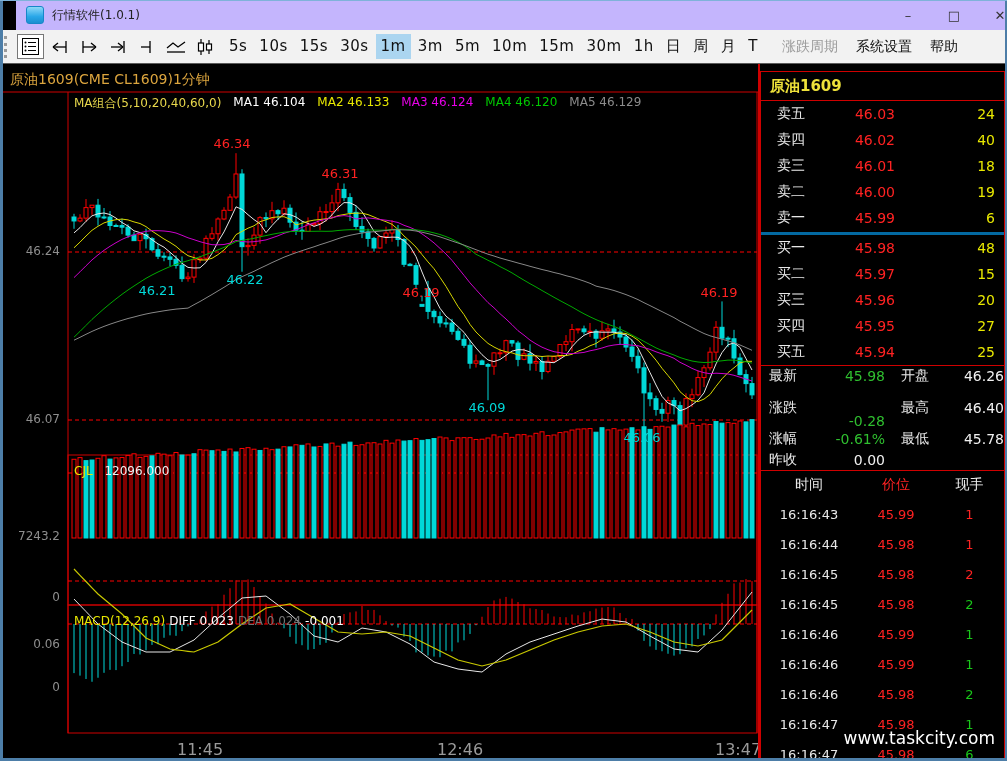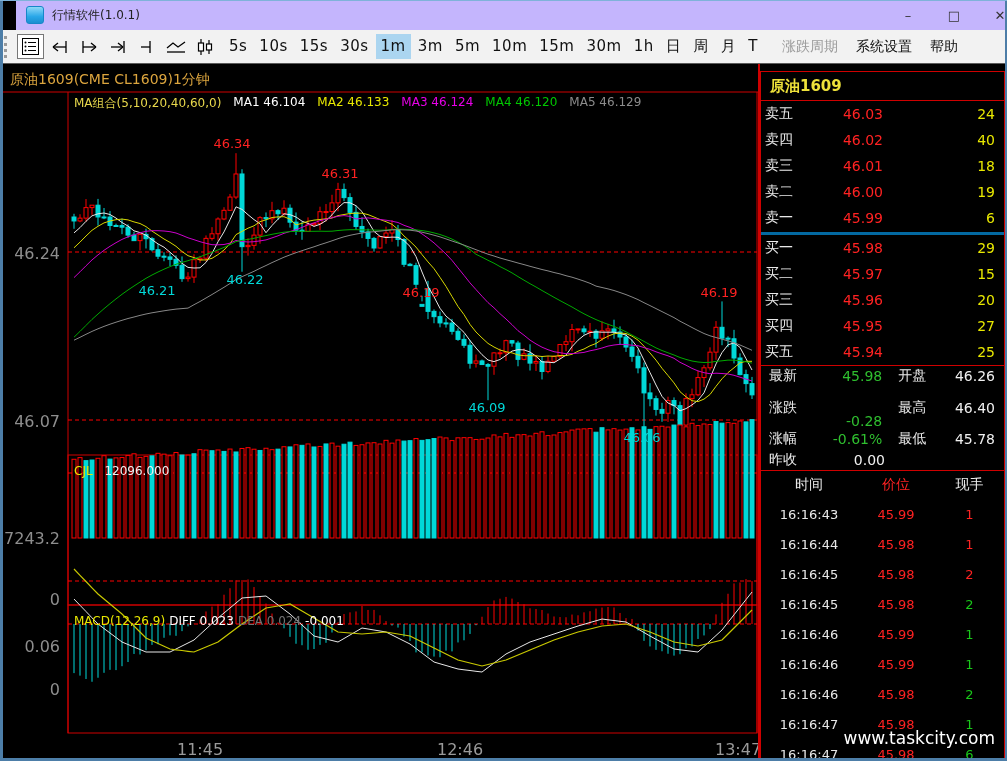--- a/index.html
+++ b/index.html
@@ -33,41 +33,41 @@
   .menu-item.disabled{color:#9a9a9a}
 
   .chart-region{position:absolute;left:0;top:64px;width:758px;height:697px}
   .chart-svg{position:absolute;left:0;top:0}
   .chart-title{position:absolute;left:10px;top:7px;font-size:14px;color:#dca53e;white-space:nowrap}
   .ma-legend{position:absolute;left:74px;top:31px;font-size:12px;display:flex;gap:12px;white-space:nowrap}
   .vol-legend{position:absolute;left:74px;top:400px;font-size:12px;white-space:nowrap}
   .vol-legend .lbl{color:#e8e800}
   .vol-legend .val{color:#f0f0f0;margin-left:8px}
   .macd-legend{position:absolute;left:74px;top:550px;font-size:12px;display:flex;gap:4px;white-space:nowrap}
-  .axis-label{position:absolute;left:2px;width:58px;text-align:right;font-size:16px;color:#8e8e8e}
+  .axis-label{position:absolute;left:2px;width:58px;text-align:right;font-size:12px;color:#8e8e8e}
   .annotation{position:absolute;transform:translateX(-50%);font-size:13px;white-space:nowrap}
   .time-label{position:absolute;top:676px;font-size:16px;color:#9a9a9a;transform:translateX(-50%)}
 
   .quote-divider{position:absolute;left:758px;top:64px;width:2px;height:697px;background:#cf0000;z-index:10}
   .q-box{position:absolute;background:#000;border:1px solid #cf0000;box-sizing:border-box;z-index:11}
   #q-title{left:760px;top:71px;width:245px;height:30px;line-height:28px;padding-left:9px;
            font-size:15px;font-weight:bold;color:#ede13a}
   #q-book{left:760px;top:100px;width:245px;height:266px;display:flex;flex-direction:column}
   .half{flex:1;display:flex;flex-direction:column}
   .half.bids{border-top:3px solid #0369a1}
   .bk-row{flex:1;display:flex;align-items:center;font-size:14px}
-  .bk-lbl{width:56px;padding-left:4px;color:#e8e8e8}
+  .bk-lbl{width:56px;padding-left:16px;color:#e8e8e8}
   .bk-price{width:62px;text-align:right;color:#ff2222}
   .bk-vol{flex:1;text-align:right;padding-right:9px;color:#e8e800}
   #q-stats{left:760px;top:365px;width:245px;height:106px;display:flex;flex-direction:column}
   .st-row{flex:1;display:flex;align-items:center;font-size:14px}
   .st-l1{width:52px;padding-left:8px;color:#e8e8e8}
   .st-v1{width:64px;text-align:right}
   .st-l2{width:58px;padding-left:16px;color:#e8e8e8}
-  .st-v2{flex:1;text-align:right;padding-right:9px;color:#f0f0f0}
+  .st-v2{flex:1;text-align:right;color:#f0f0f0}
   #q-trades{left:760px;top:470px;width:245px;height:289px;overflow:hidden;border-bottom:none}
   .tr-head{display:flex;height:28px;align-items:center;font-size:14px;color:#f0f0f0}
   .tr-row{display:flex;height:30px;align-items:center;font-size:13px}
   .tr-time{width:96px;text-align:center;color:#e8e8e8}
   .tr-price{width:78px;text-align:center;color:#ff2222}
   .tr-vol{flex:1;text-align:center}
   .watermark{position:absolute;right:12px;bottom:13px;font-size:17px;color:#ffffff;z-index:50;
              text-shadow:0 0 2px rgba(0,0,0,.8)}
 </style>
 </head>
@@ -708,21 +708,21 @@
         <div class="bk-row">
           <span class="bk-lbl">卖一</span>
           <span class="bk-price">45.99</span>
           <span class="bk-vol">6</span>
         </div>
       </div>
     <div class="half bids" id="book-bids">
         <div class="bk-row">
           <span class="bk-lbl">买一</span>
           <span class="bk-price">45.98</span>
-          <span class="bk-vol">29</span>
+          <span class="bk-vol">48</span>
         </div>
         <div class="bk-row">
           <span class="bk-lbl">买二</span>
           <span class="bk-price">45.97</span>
           <span class="bk-vol">15</span>
         </div>
         <div class="bk-row">
           <span class="bk-lbl">买三</span>
           <span class="bk-price">45.96</span>
           <span class="bk-vol">20</span>

